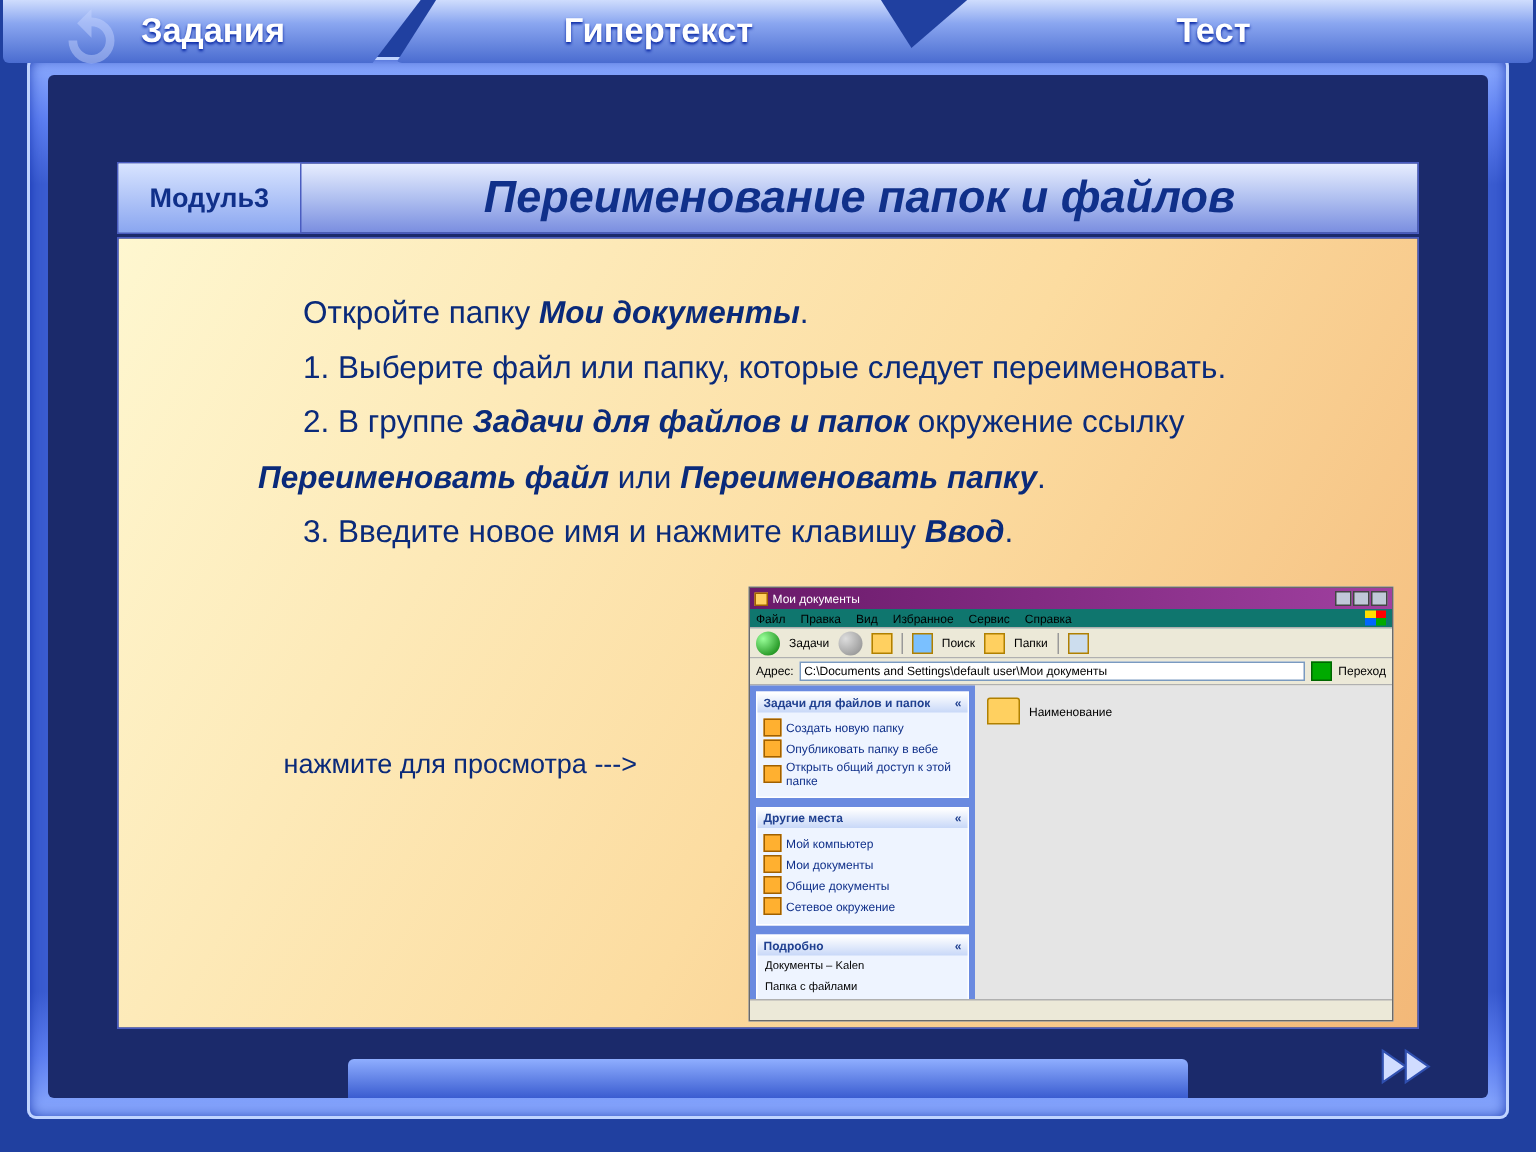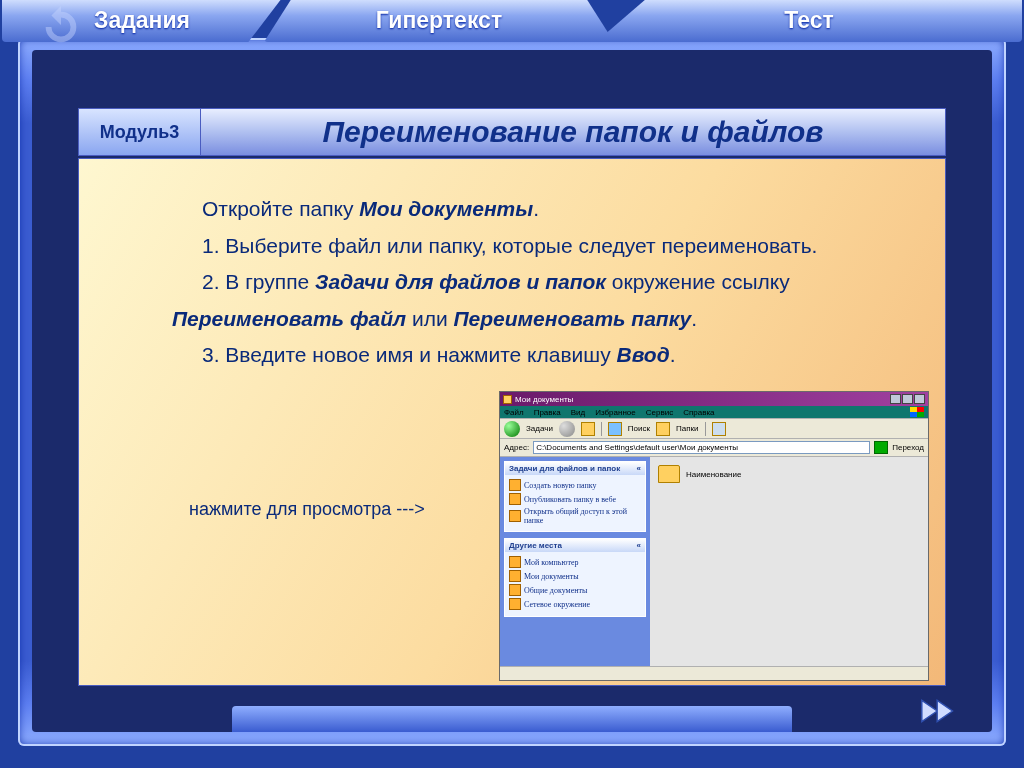--- a/index.html
+++ b/index.html
@@ -85,21 +85,21 @@
   .ex-tbar .nav.fwd{background:radial-gradient(circle at 30% 30%,#ddd,#888);}
   .ex-tbar .ico{width:14px;height:14px;background:#ffd060;border:1px solid #b08000;}
   .ex-addr{ height:18px; background:#ece9d8; display:flex; align-items:center; gap:4px; padding:0 4px; border-bottom:1px solid #b0b0b0;}
   .ex-addr input{flex:1;height:13px;border:1px solid #7a9ac0;font-size:8px;padding:0 2px;}
   .ex-addr .go{width:14px;height:13px;background:#0a0;border:1px solid #060;}
   .ex-body{ display:flex; height:calc(100% - 79px);}
   .ex-side{ width:150px; background:#6a8ae0; padding:4px; display:flex; flex-direction:column; gap:6px; overflow:hidden;}
   .panel{ background:#eef4ff; border:1px solid #fff;}
   .panel-h{ background:linear-gradient(to bottom,#fff,#c8d8f8); padding:2px 4px; font-weight:bold; color:#204090; display:flex;}
   .panel-h::after{content:"«"; margin-left:auto; color:#204090;}
-  .panel ul{ list-style:none; padding:3px 4px 5px 4px;font-family:Liberation Serif, serif;}
+  .panel ul{ list-style:none; padding:3px 4px 5px 4px;}
   .panel li{ display:flex; align-items:center; gap:3px; padding:1px 0; color:#10308a;}
   .panel li::before{content:""; width:10px; height:10px; background:#ffb030; border:1px solid #a06000; flex-shrink:0;}
   .panel.det p{padding:2px 5px; font-size:7.5px; line-height:1.3;}
   .ex-main{ flex:1; background:#e5e5e5; padding:8px;}
   .folder-item{display:flex;align-items:center;gap:6px;}
   .folder-item .fico{width:22px;height:18px;background:#ffd060;border:1px solid #b08000;border-radius:2px 2px 0 0;}
   .ex-status{height:14px;background:#ece9d8;border-top:1px solid #b0b0b0;}
   
   .navnext{
     position:absolute; right:28px; bottom:6px; width:46px; height:30px;
@@ -208,20 +208,26 @@
             </div>
             <div class="panel">
               <div class="panel-h">Другие места</div>
               <ul>
                 <li>Мой компьютер</li>
                 <li>Мои документы</li>
                 <li>Общие документы</li>
                 <li>Сетевое окружение</li>
               </ul>
             </div>
+            <div class="panel det">
+              <div class="panel-h">Подробно</div>
+              <p>Документы – Kalen</p>
+              <p>Папка с файлами</p>
+              <p>Изменён: 13 апреля 2007 г., 13:58</p>
+            </div>
           </div>
           <div class="ex-main">
             <div class="folder-item">
               <span class="fico"></span>
               <span>Наименование</span>
             </div>
           </div>
         </div>
         <div class="ex-status"></div>
       </div>

